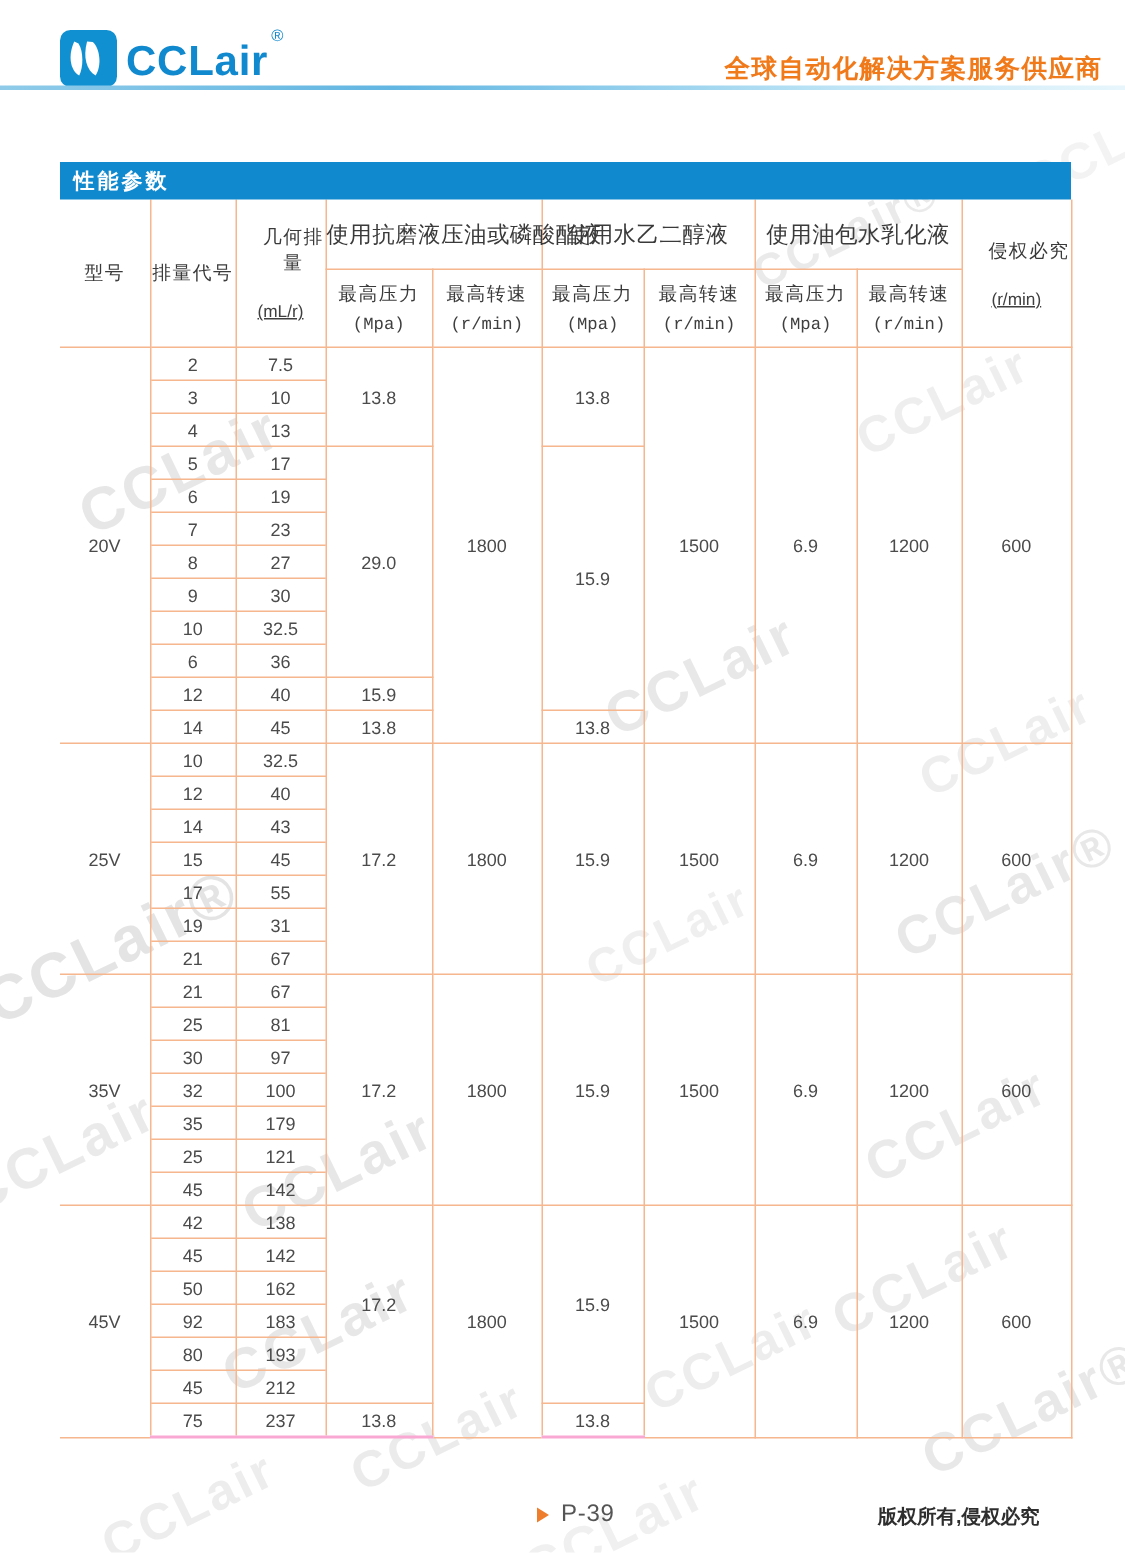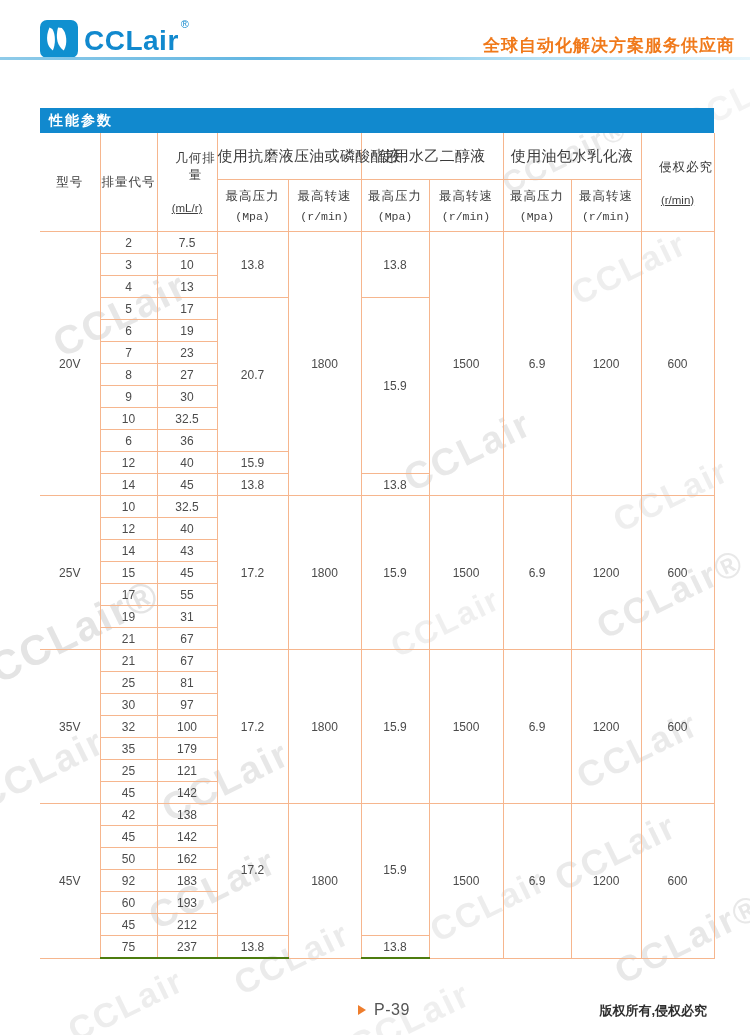--- a/index.html
+++ b/index.html
@@ -26,31 +26,31 @@
   .perf-table th.group-th{font-size:15px;letter-spacing:0.3px;white-space:nowrap;height:46px;}
   .perf-table thead tr:first-child th{border-top:none;}
   .perf-table th:first-child,.perf-table td:first-child{border-left:none;}
   .perf-table .sub-th{height:51px;font-family:Liberation Mono, monospace;}
   .perf-table .sub-th .l1{margin-bottom:5px;}
   .unit{font-size:11.5px;letter-spacing:0;color:#3f3f3f;}
   .two-line .l1{margin-bottom:18px;margin-left:17px;}
   .two-line .l2{margin-top:0;text-decoration:underline;}
   .perf-table td{font-size:12px;color:#4b4b4b;height:21px;}
   .perf-table tr.section-start td{border-top:1px solid #ef9054;}
-  .perf-table tbody tr:last-child td{border-bottom:2px solid #4d7c0f;}
+  .perf-table tbody tr:last-child td{border-bottom:2px solid #f9a8d4;}
   
   .wm-layer{position:absolute;inset:0;pointer-events:none;z-index:0;}
   .wm{position:absolute;color:#c4c4c4;font-weight:bold;white-space:nowrap;
     transform:rotate(-26deg);transform-origin:left top;letter-spacing:2px;}
   .wm.front{z-index:3;transform:none;letter-spacing:0;}
   
   .footer-page{position:absolute;left:358px;top:1001px;display:flex;align-items:center;z-index:2;}
   .page-arrow{width:0;height:0;border-left:8px solid #ee7d2d;border-top:5px solid transparent;border-bottom:5px solid transparent;margin-right:8px;}
   .page-num{font-size:16px;color:#555555;letter-spacing:0.5px;}
-  .copyright{position:absolute;right:43px;top:1002px;font-size:13px;font-weight:bold;color:#2e2e2e;z-index:2;}
+  .copyright{position:absolute;right:57px;top:1002px;font-size:13px;font-weight:bold;color:#2e2e2e;z-index:2;}
 </style>
 </head>
 <body>
 
 <div class="wm-layer">
     <span class="wm" style="left: 676px; top: 108px; font-size: 34px; opacity: 0.2;">CCLair</span>
     <span class="wm" style="left: 497px; top: 170px; font-size: 30px; opacity: 0.35;">CCLair®</span>
     <span class="wm front" style="left: 576px; top: 106px; font-size: 14px; opacity: 0.7;">®</span>
     <span class="wm" style="left: 46px; top: 326px; font-size: 40px; opacity: 0.4;">CCLair</span>
     <span class="wm" style="left: 565px; top: 278px; font-size: 34px; opacity: 0.28;">CCLair</span>
@@ -163,21 +163,21 @@
         <td>3</td>
         <td>10</td>
       </tr>
       <tr>
         <td>4</td>
         <td>13</td>
       </tr>
       <tr>
         <td>5</td>
         <td>17</td>
-        <td rowspan="7">20.7</td>
+        <td rowspan="7">29.0</td>
         <td rowspan="8">15.9</td>
       </tr>
       <tr>
         <td>6</td>
         <td>19</td>
       </tr>
       <tr>
         <td>7</td>
         <td>23</td>
       </tr>
@@ -298,21 +298,21 @@
       </tr>
       <tr>
         <td>50</td>
         <td>162</td>
       </tr>
       <tr>
         <td>92</td>
         <td>183</td>
       </tr>
       <tr>
-        <td>60</td>
+        <td>80</td>
         <td>193</td>
       </tr>
       <tr>
         <td>45</td>
         <td>212</td>
       </tr>
       <tr>
         <td>75</td>
         <td>237</td>
         <td rowspan="1">13.8</td>

